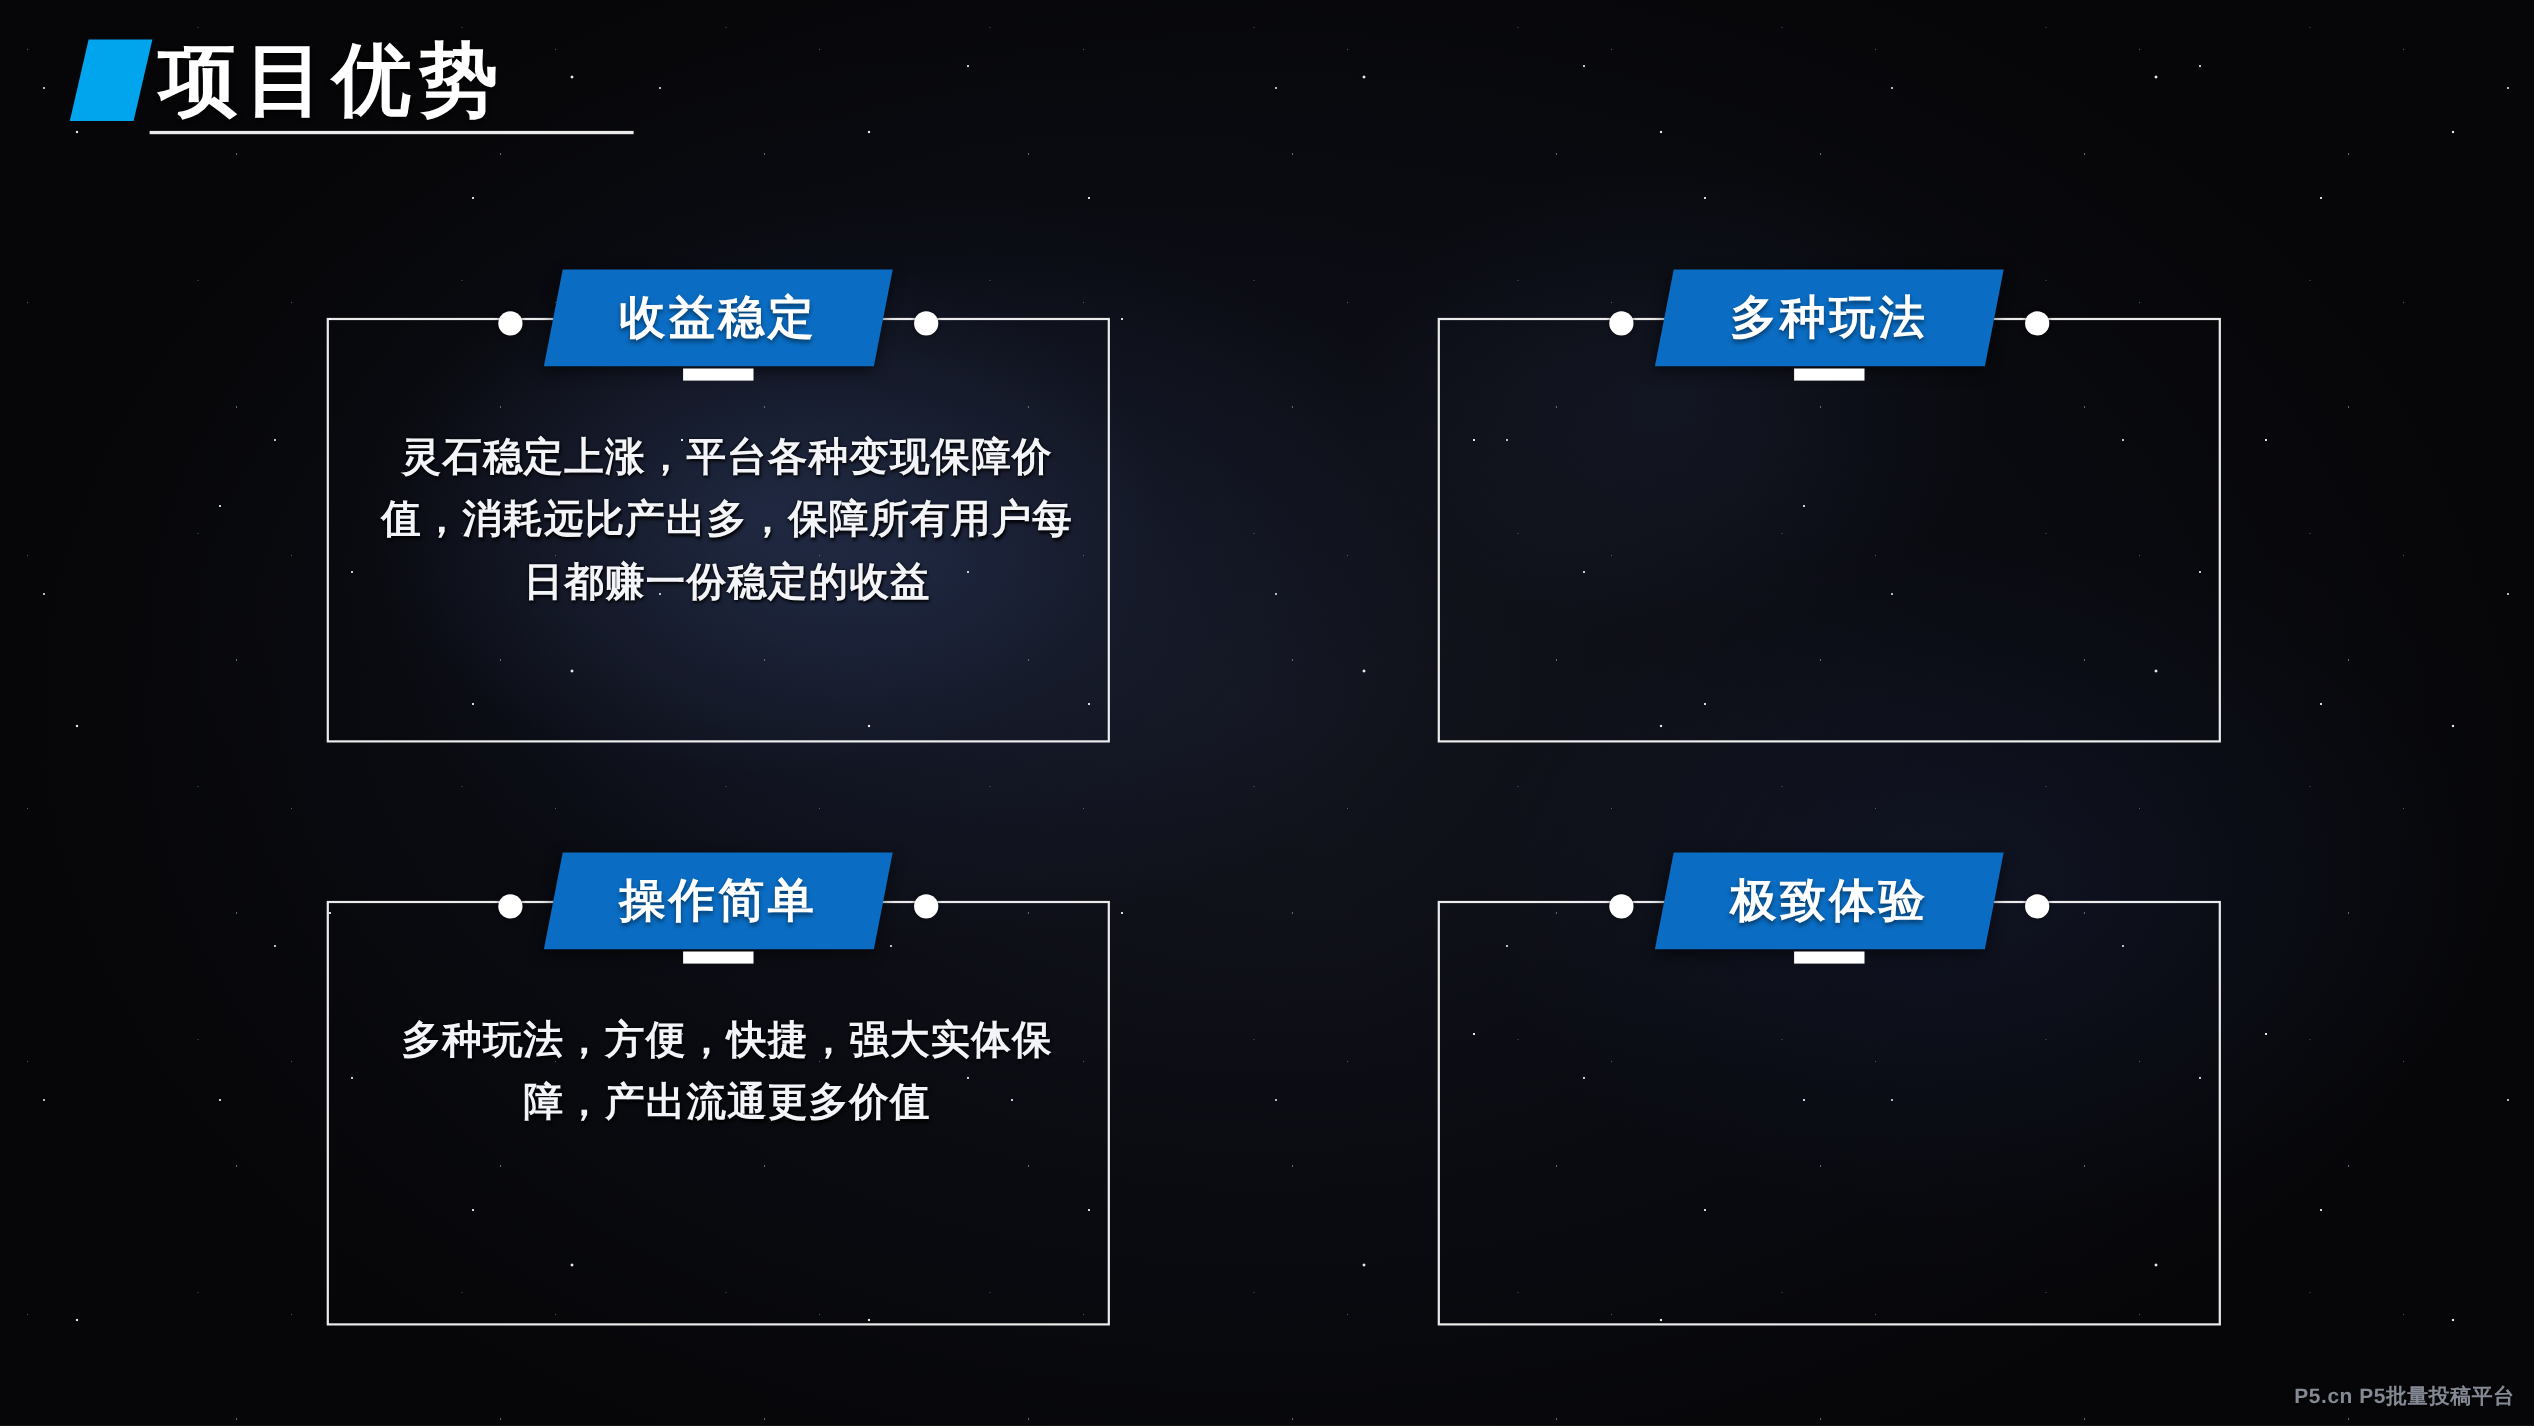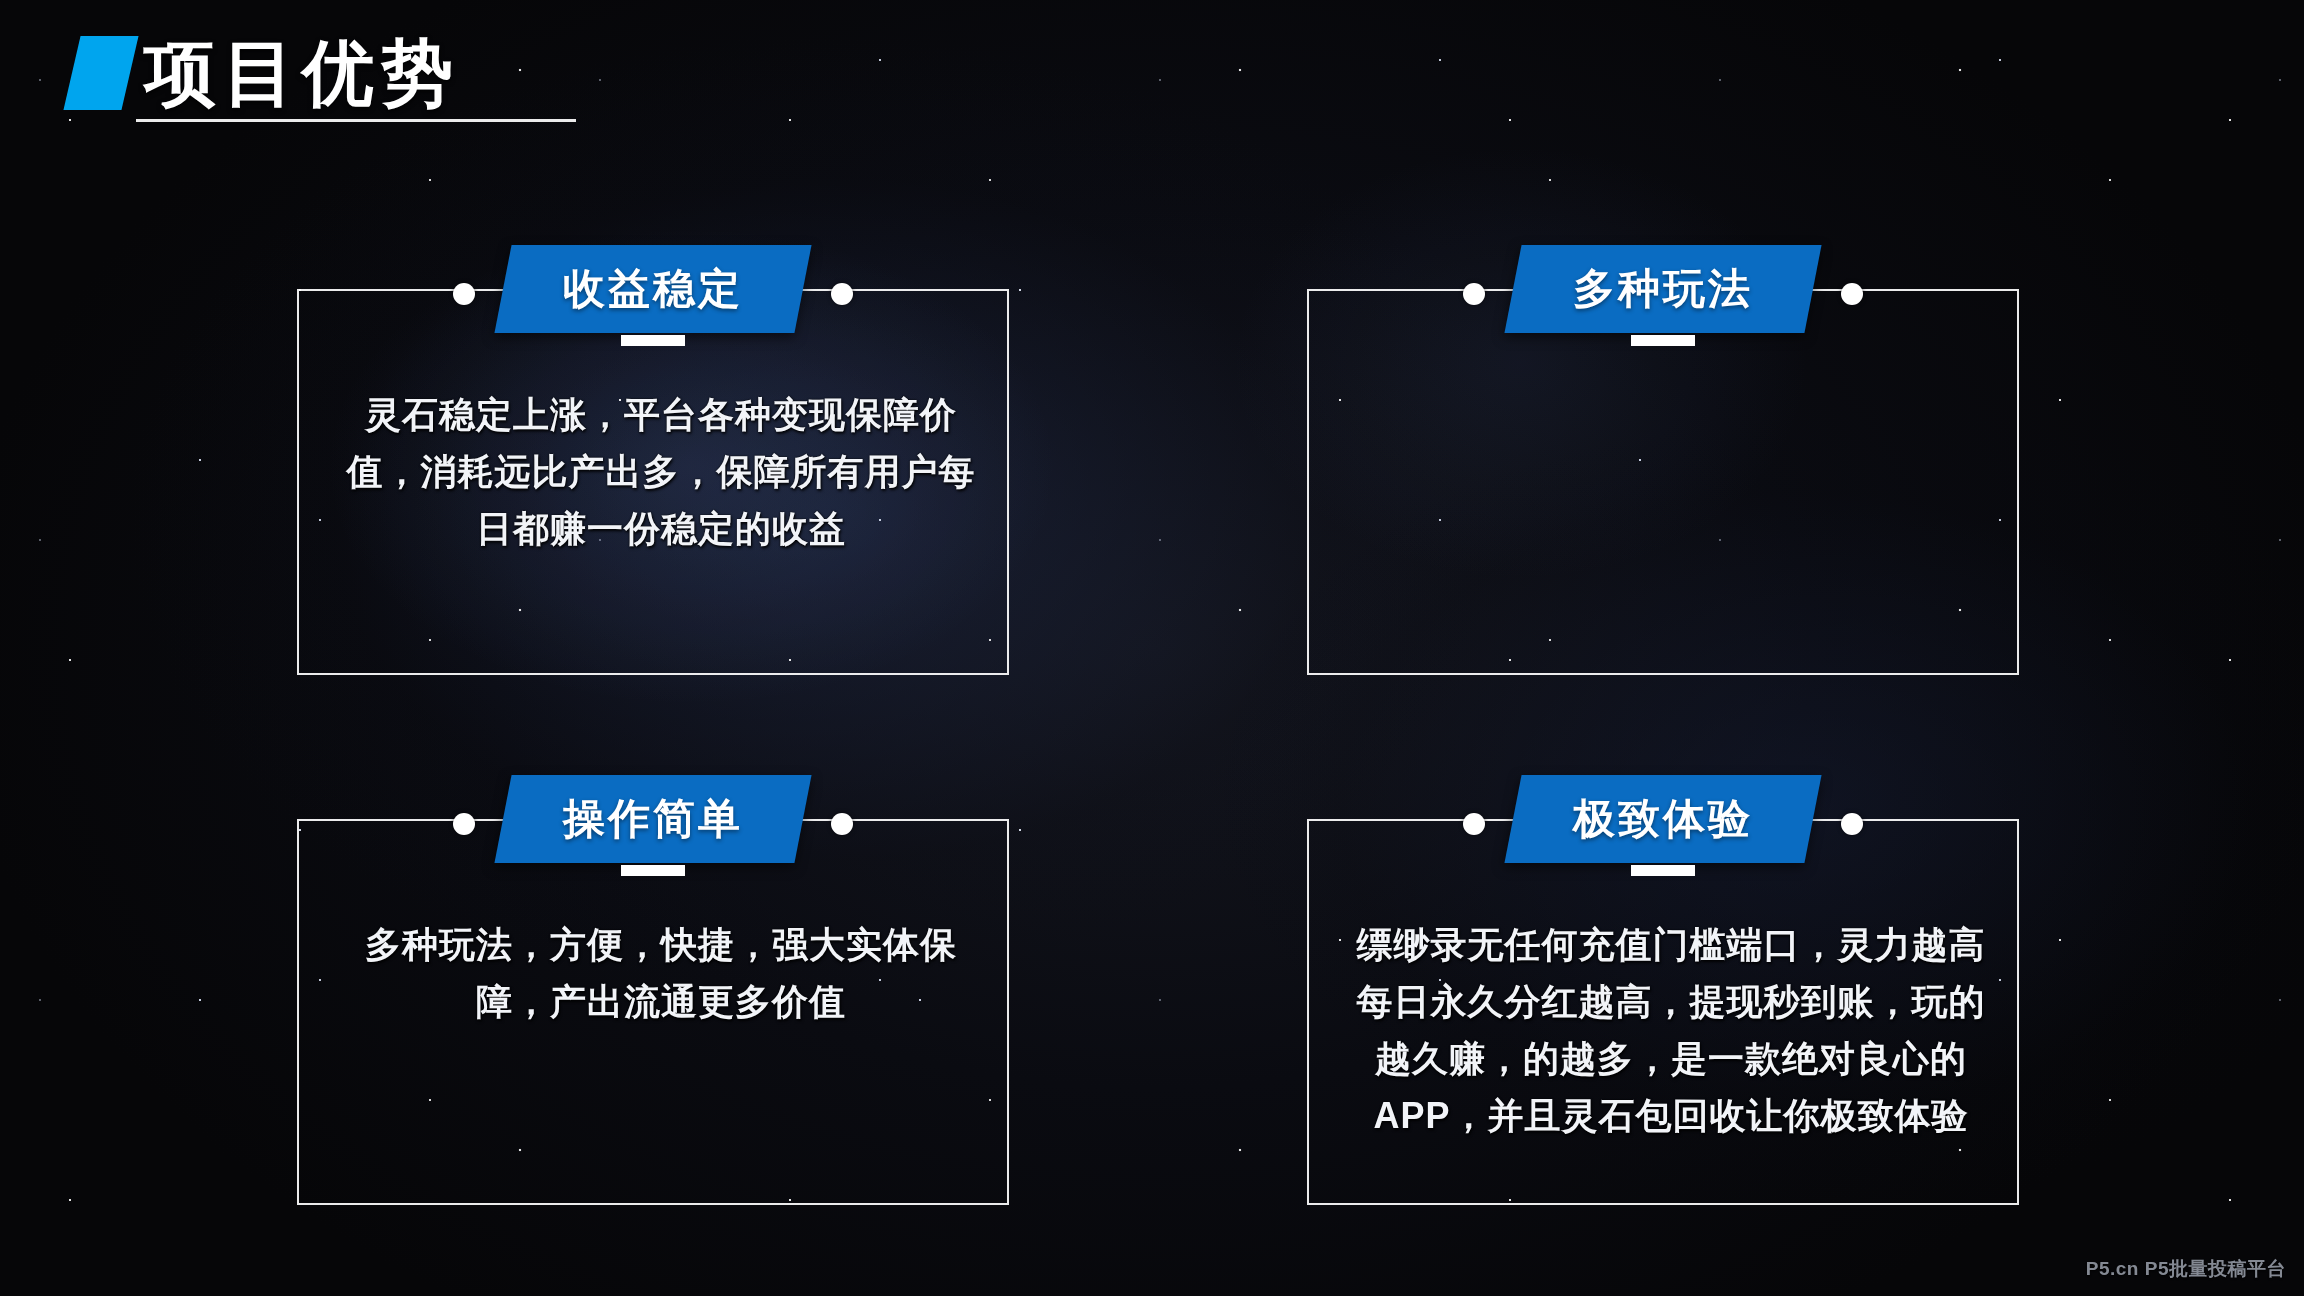--- a/index.html
+++ b/index.html
@@ -220,20 +220,17 @@
   <div class="card" style="left:1307px; top:775px; height:430px;">
     <div class="card-frame" style="height:386px;"></div>
     <div class="banner-row">
       <div class="dot" style="left:156px;"></div>
       <div class="dot" style="right:156px;"></div>
       <div class="banner">
         <span>极致体验</span>
       </div>
       <div class="banner-dash"></div>
     </div>
-    <div class="card-body">
-      <p>缥缈录无任何充值门槛端口，灵力越高每日永久分红越高，提现秒到账，玩的越久赚，的越多，是一款绝对良心的APP，并且灵石包回收让你极致体验</p>
-    </div>
   </div>
 
   <div class="watermark">P5.cn P5批量投稿平台</div>
 
 </div>
 
 </body></html>

